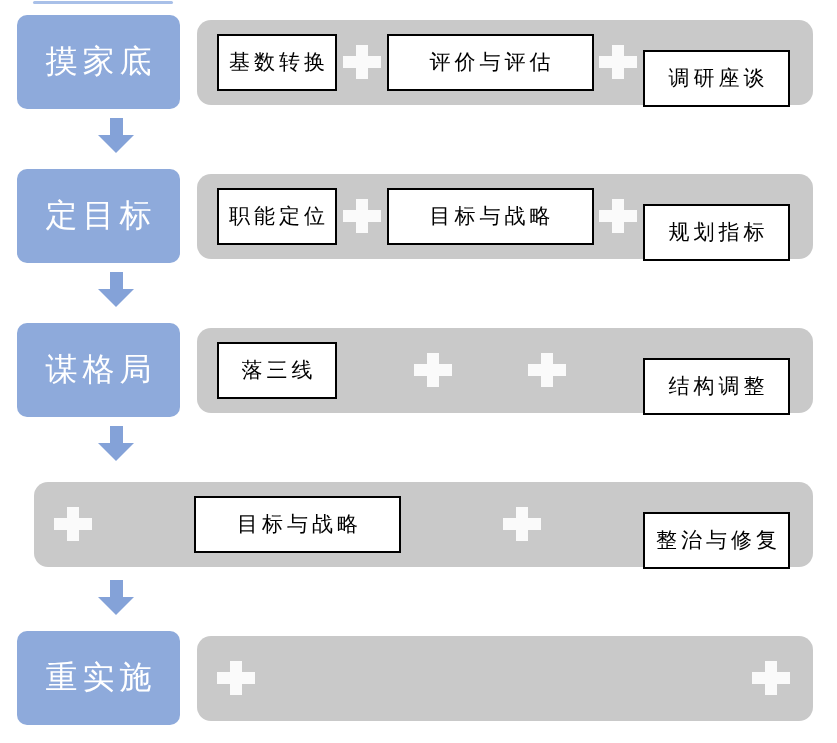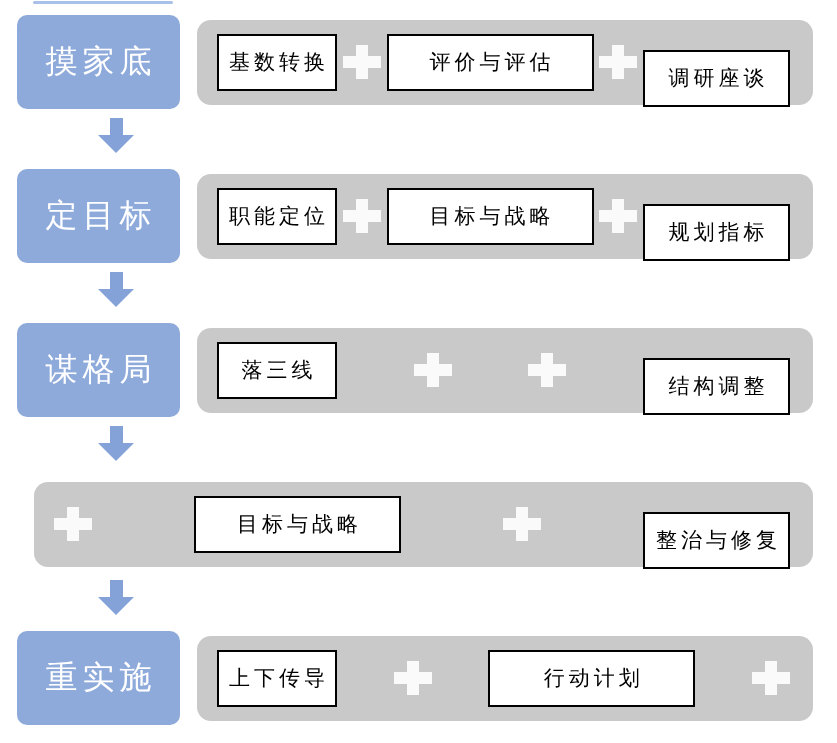--- a/index.html
+++ b/index.html
@@ -194,20 +194,18 @@
   <div class="arrow-gap">
     <div class="down-arrow">
       <div class="stem"></div>
         <div class="head"></div>
     </div>
   </div>
 
   <div class="flow-row">
     <div class="stage-box">重实施</div>
     <div class="steps-bar">
-      <div class="step-box step-w0">上下传导</div>
-      <div class="plus-icon"></div>
-      <div class="step-box step-w1">行动计划</div>
+      <div class="plus-icon"></div>
       <div class="plus-icon"></div>
     </div>
   </div>
 
 </div>
 
 </body></html>

